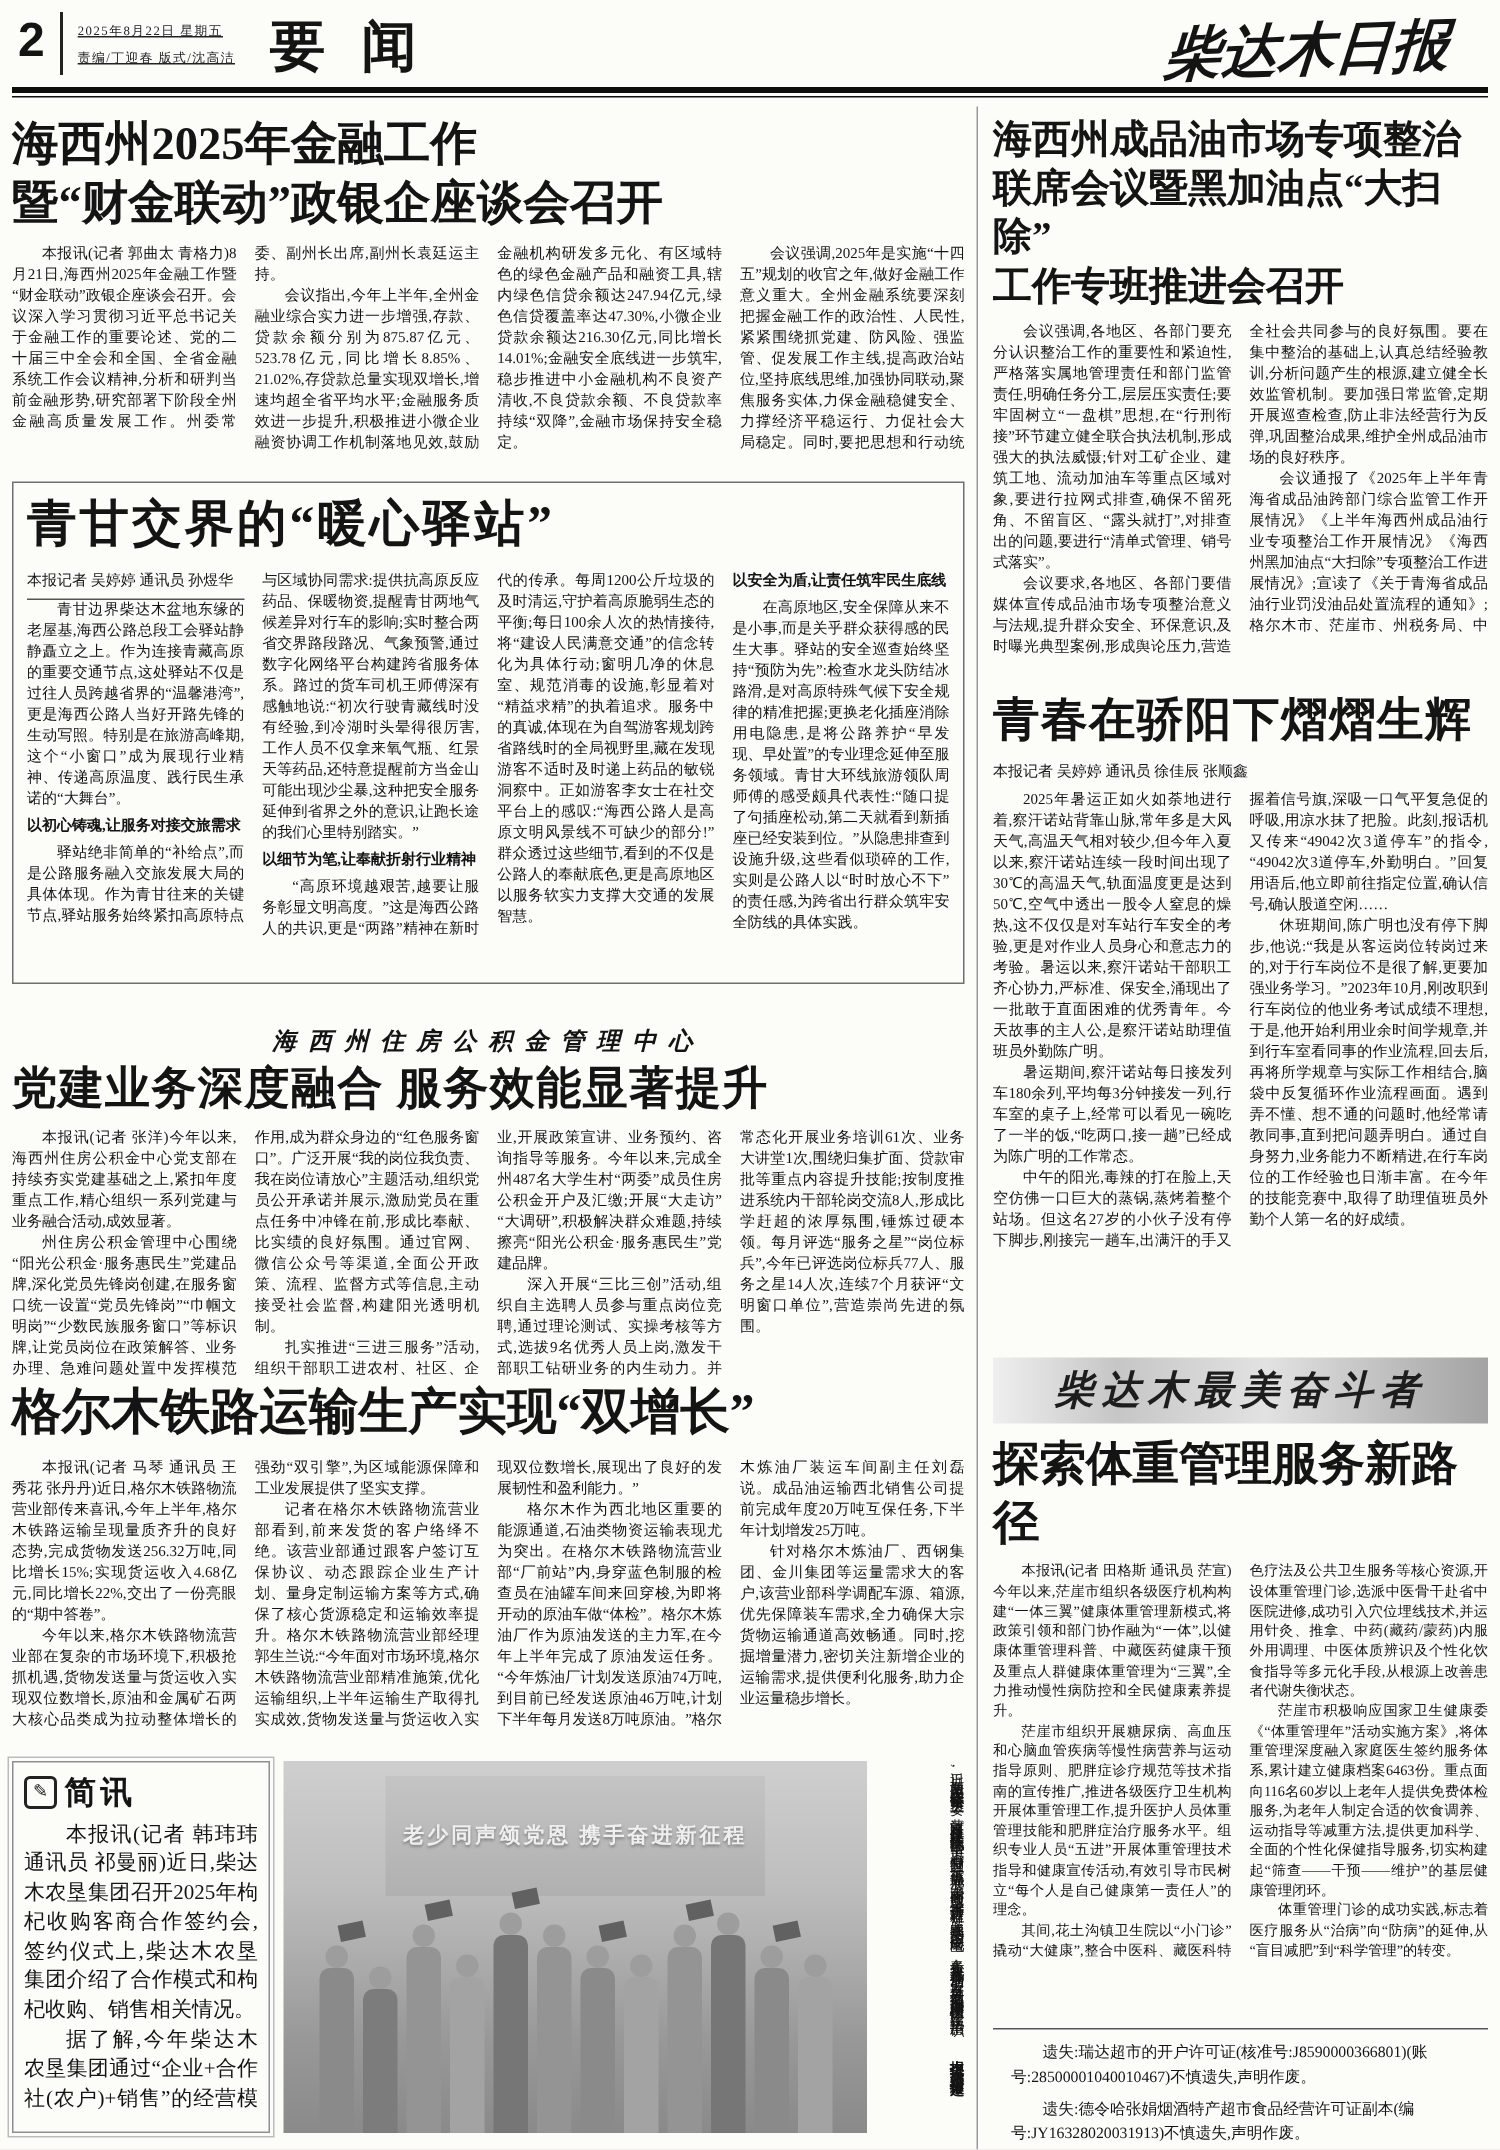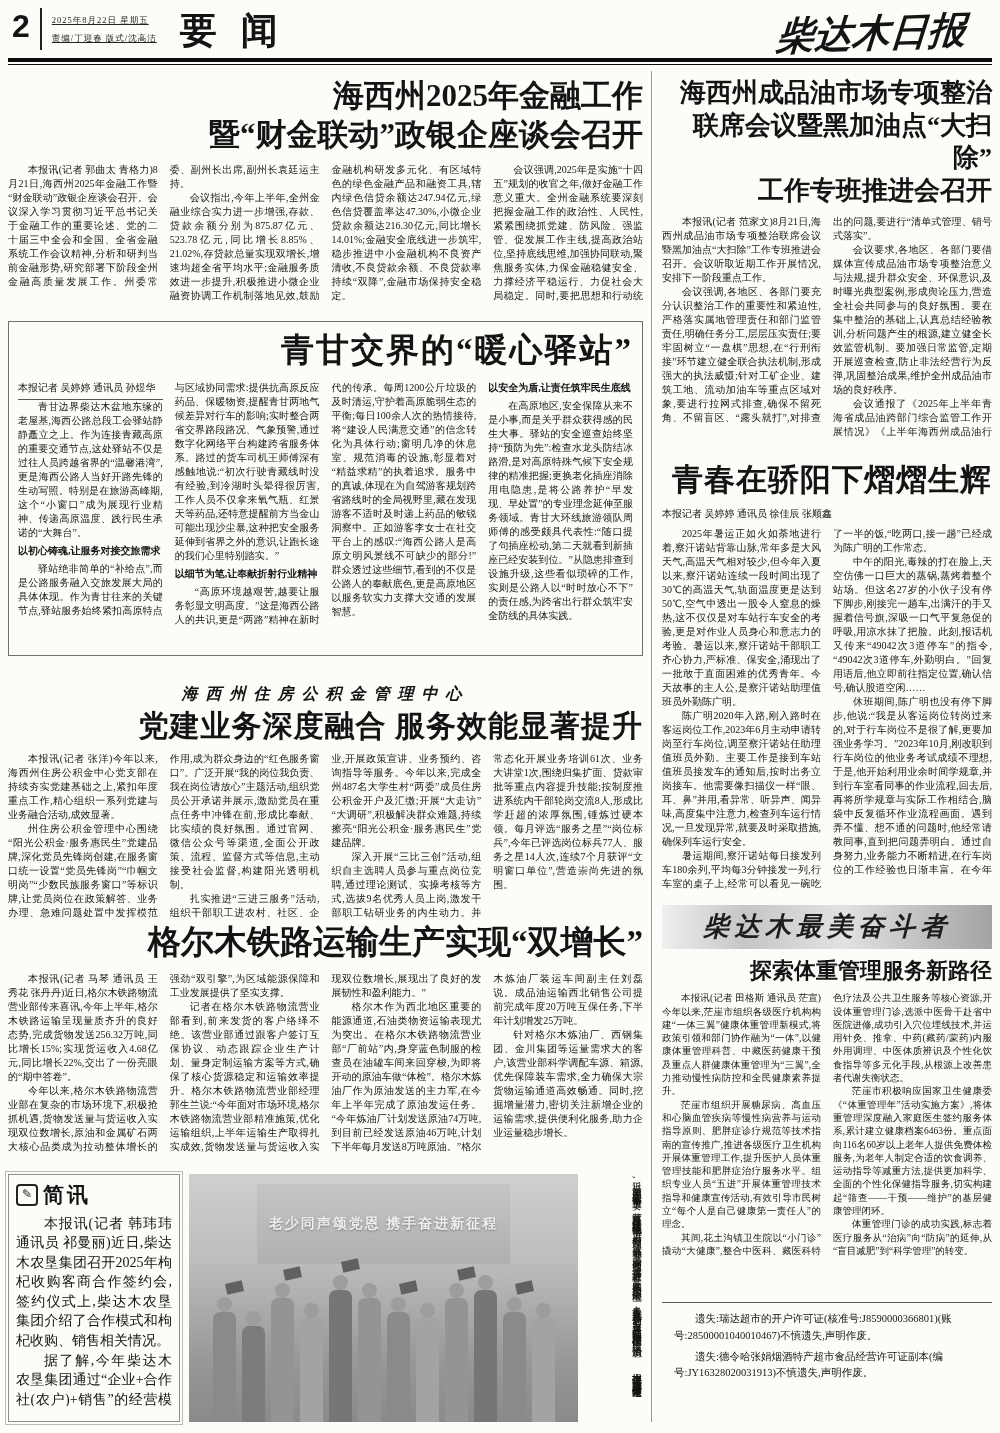--- a/index.html
+++ b/index.html
@@ -21,21 +21,21 @@
   
   .main { display:flex; }
   .lcol { flex:1; padding-right:8px; min-width:0; }
   .rcol { width:330px; border-left:1px solid #9a9a9a; padding-left:10px; }
 
   
   .bodytext { font-size:10px; line-height:1.4; text-align:justify; overflow:hidden; }
   .bodytext p { margin:0; text-indent:2em; }
   .cols4 { column-count:4; column-gap:12px; }
   .cols2 { column-count:2; column-gap:12px; }
-  .hl { font-weight:900; text-align:right; line-height:1.25; }
+  .hl { font-weight:900; text-align:left; line-height:1.25; }
   .byline { font-size:10px; text-indent:0 !important; border-bottom:1px solid #555; padding-bottom:4px; margin-bottom:6px; }
   .subhead { font-weight:bold; text-indent:0 !important; margin:4px 0 !important; }
 
   
   .a1-hl { font-size:31px; margin:6px 0 8px; }
   .a1-body { height:150px; margin-bottom:6px; }
 
   
   .a2-box { border:1px solid #6f6f6f; padding:6px 9px; margin-top:8px; }
   .a2-hl { font-size:33px; margin:2px 0 10px; letter-spacing:2px; }
@@ -80,21 +80,21 @@
 
   
   .a3-hl { font-size:26px; margin-top:6px; }
   .a3-body { height:234px; margin-top:8px; }
   .a4-hl { font-size:31px; margin-top:12px; letter-spacing:1px; }
   .a4-byline { font-size:10px; margin:7px 0 6px; }
   .a4-body { height:368px; }
   .banner { margin:10px 0 8px; height:44px; display:flex; align-items:center; justify-content:center;
             background:linear-gradient(90deg,#efefef 0%,#c6c6c6 25%,#e2e2e2 55%,#a3a3a3 100%);
             font-family:cursive; font-size:26px; font-weight:900; font-style:italic; letter-spacing:5px; color:#1d1d1d; }
-  .a7-hl { font-size:22px; margin:4px 0 8px; }
+  .a7-hl { font-size:31px; margin:4px 0 8px; }
   .a7-body { height:300px; font-size:9.5px; }
   .notices { border-top:1px solid #555; margin-top:10px; padding-top:8px; font-size:10.5px; line-height:1.55; overflow:hidden; }
   .notices p { margin:0 12px 5px; text-indent:2em; }
 </style>
 </head>
 <body>
 
 <div class="page">
 
   <div class="hdr">
@@ -193,33 +193,31 @@
 
     <div class="rcol">
 
       <div>
         <div class="hl a3-hl">
           <div>海西州成品油市场专项整治</div>
           <div>联席会议暨黑加油点“大扫除”</div>
           <div>工作专班推进会召开</div>
         </div>
         <div class="bodytext cols2 a3-body">
-          <p>本报讯(记者 范家文)8月21日,海西州成品油市场专项整治联席会议暨黑加油点“大扫除”工作专班推进会召开。会议听取近期工作开展情况,安排下一阶段重点工作。</p>
           <p>会议强调,各地区、各部门要充分认识整治工作的重要性和紧迫性,严格落实属地管理责任和部门监管责任,明确任务分工,层层压实责任;要牢固树立“一盘棋”思想,在“行刑衔接”环节建立健全联合执法机制,形成强大的执法威慑;针对工矿企业、建筑工地、流动加油车等重点区域对象,要进行拉网式排查,确保不留死角、不留盲区、“露头就打”,对排查出的问题,要进行“清单式管理、销号式落实”。</p>
           <p>会议要求,各地区、各部门要借媒体宣传成品油市场专项整治意义与法规,提升群众安全、环保意识,及时曝光典型案例,形成舆论压力,营造全社会共同参与的良好氛围。要在集中整治的基础上,认真总结经验教训,分析问题产生的根源,建立健全长效监管机制。要加强日常监管,定期开展巡查检查,防止非法经营行为反弹,巩固整治成果,维护全州成品油市场的良好秩序。</p>
           <p>会议通报了《2025年上半年青海省成品油跨部门综合监管工作开展情况》《上半年海西州成品油行业专项整治工作开展情况》《海西州黑加油点“大扫除”专项整治工作进展情况》;宣读了《关于青海省成品油行业罚没油品处置流程的通知》;格尔木市、茫崖市、州税务局、中石油海西销售分公司等地区单位做交流发言。</p>
         </div>
       </div>
 
       <div>
         <div class="hl a4-hl">青春在骄阳下熠熠生辉</div>
         <div class="a4-byline">本报记者 吴婷婷 通讯员 徐佳辰 张顺鑫</div>
         <div class="bodytext cols2 a4-body">
           <p>2025年暑运正如火如荼地进行着,察汗诺站背靠山脉,常年多是大风天气,高温天气相对较少,但今年入夏以来,察汗诺站连续一段时间出现了30℃的高温天气,轨面温度更是达到50℃,空气中透出一股令人窒息的燥热,这不仅仅是对车站行车安全的考验,更是对作业人员身心和意志力的考验。暑运以来,察汗诺站干部职工齐心协力,严标准、保安全,涌现出了一批敢于直面困难的优秀青年。今天故事的主人公,是察汗诺站助理值班员外勤陈广明。</p>
-          <p>陈广明2020年入路,刚入路时在客运岗位工作,2023年6月主动申请转岗至行车岗位,调至察汗诺站任助理值班员外勤。主要工作是接到车站值班员接发车的通知后,按时出务立岗接车。他需要像扫描仪一样“眼、耳、鼻”并用,看异常、听异声、闻异味,高度集中注意力,检查列车运行情况,一旦发现异常,就要及时采取措施,确保列车运行安全。</p>
           <p>暑运期间,察汗诺站每日接发列车180余列,平均每3分钟接发一列,行车室的桌子上,经常可以看见一碗吃了一半的饭,“吃两口,接一趟”已经成为陈广明的工作常态。</p>
           <p>中午的阳光,毒辣的打在脸上,天空仿佛一口巨大的蒸锅,蒸烤着整个站场。但这名27岁的小伙子没有停下脚步,刚接完一趟车,出满汗的手又握着信号旗,深吸一口气平复急促的呼吸,用凉水抹了把脸。此刻,报话机又传来“49042次3道停车”的指令,“49042次3道停车,外勤明白。”回复用语后,他立即前往指定位置,确认信号,确认股道空闲……</p>
           <p>休班期间,陈广明也没有停下脚步,他说:“我是从客运岗位转岗过来的,对于行车岗位不是很了解,更要加强业务学习。”2023年10月,刚改职到行车岗位的他业务考试成绩不理想,于是,他开始利用业余时间学规章,并到行车室看同事的作业流程,回去后,再将所学规章与实际工作相结合,脑袋中反复循环作业流程画面。遇到弄不懂、想不通的问题时,他经常请教同事,直到把问题弄明白。通过自身努力,业务能力不断精进,在行车岗位的工作经验也日渐丰富。在今年的技能竞赛中,取得了助理值班员外勤个人第一名的好成绩。</p>
 
         </div>
       </div>
 
       <div class="banner">柴达木最美奋斗者</div>
 
       <div>

